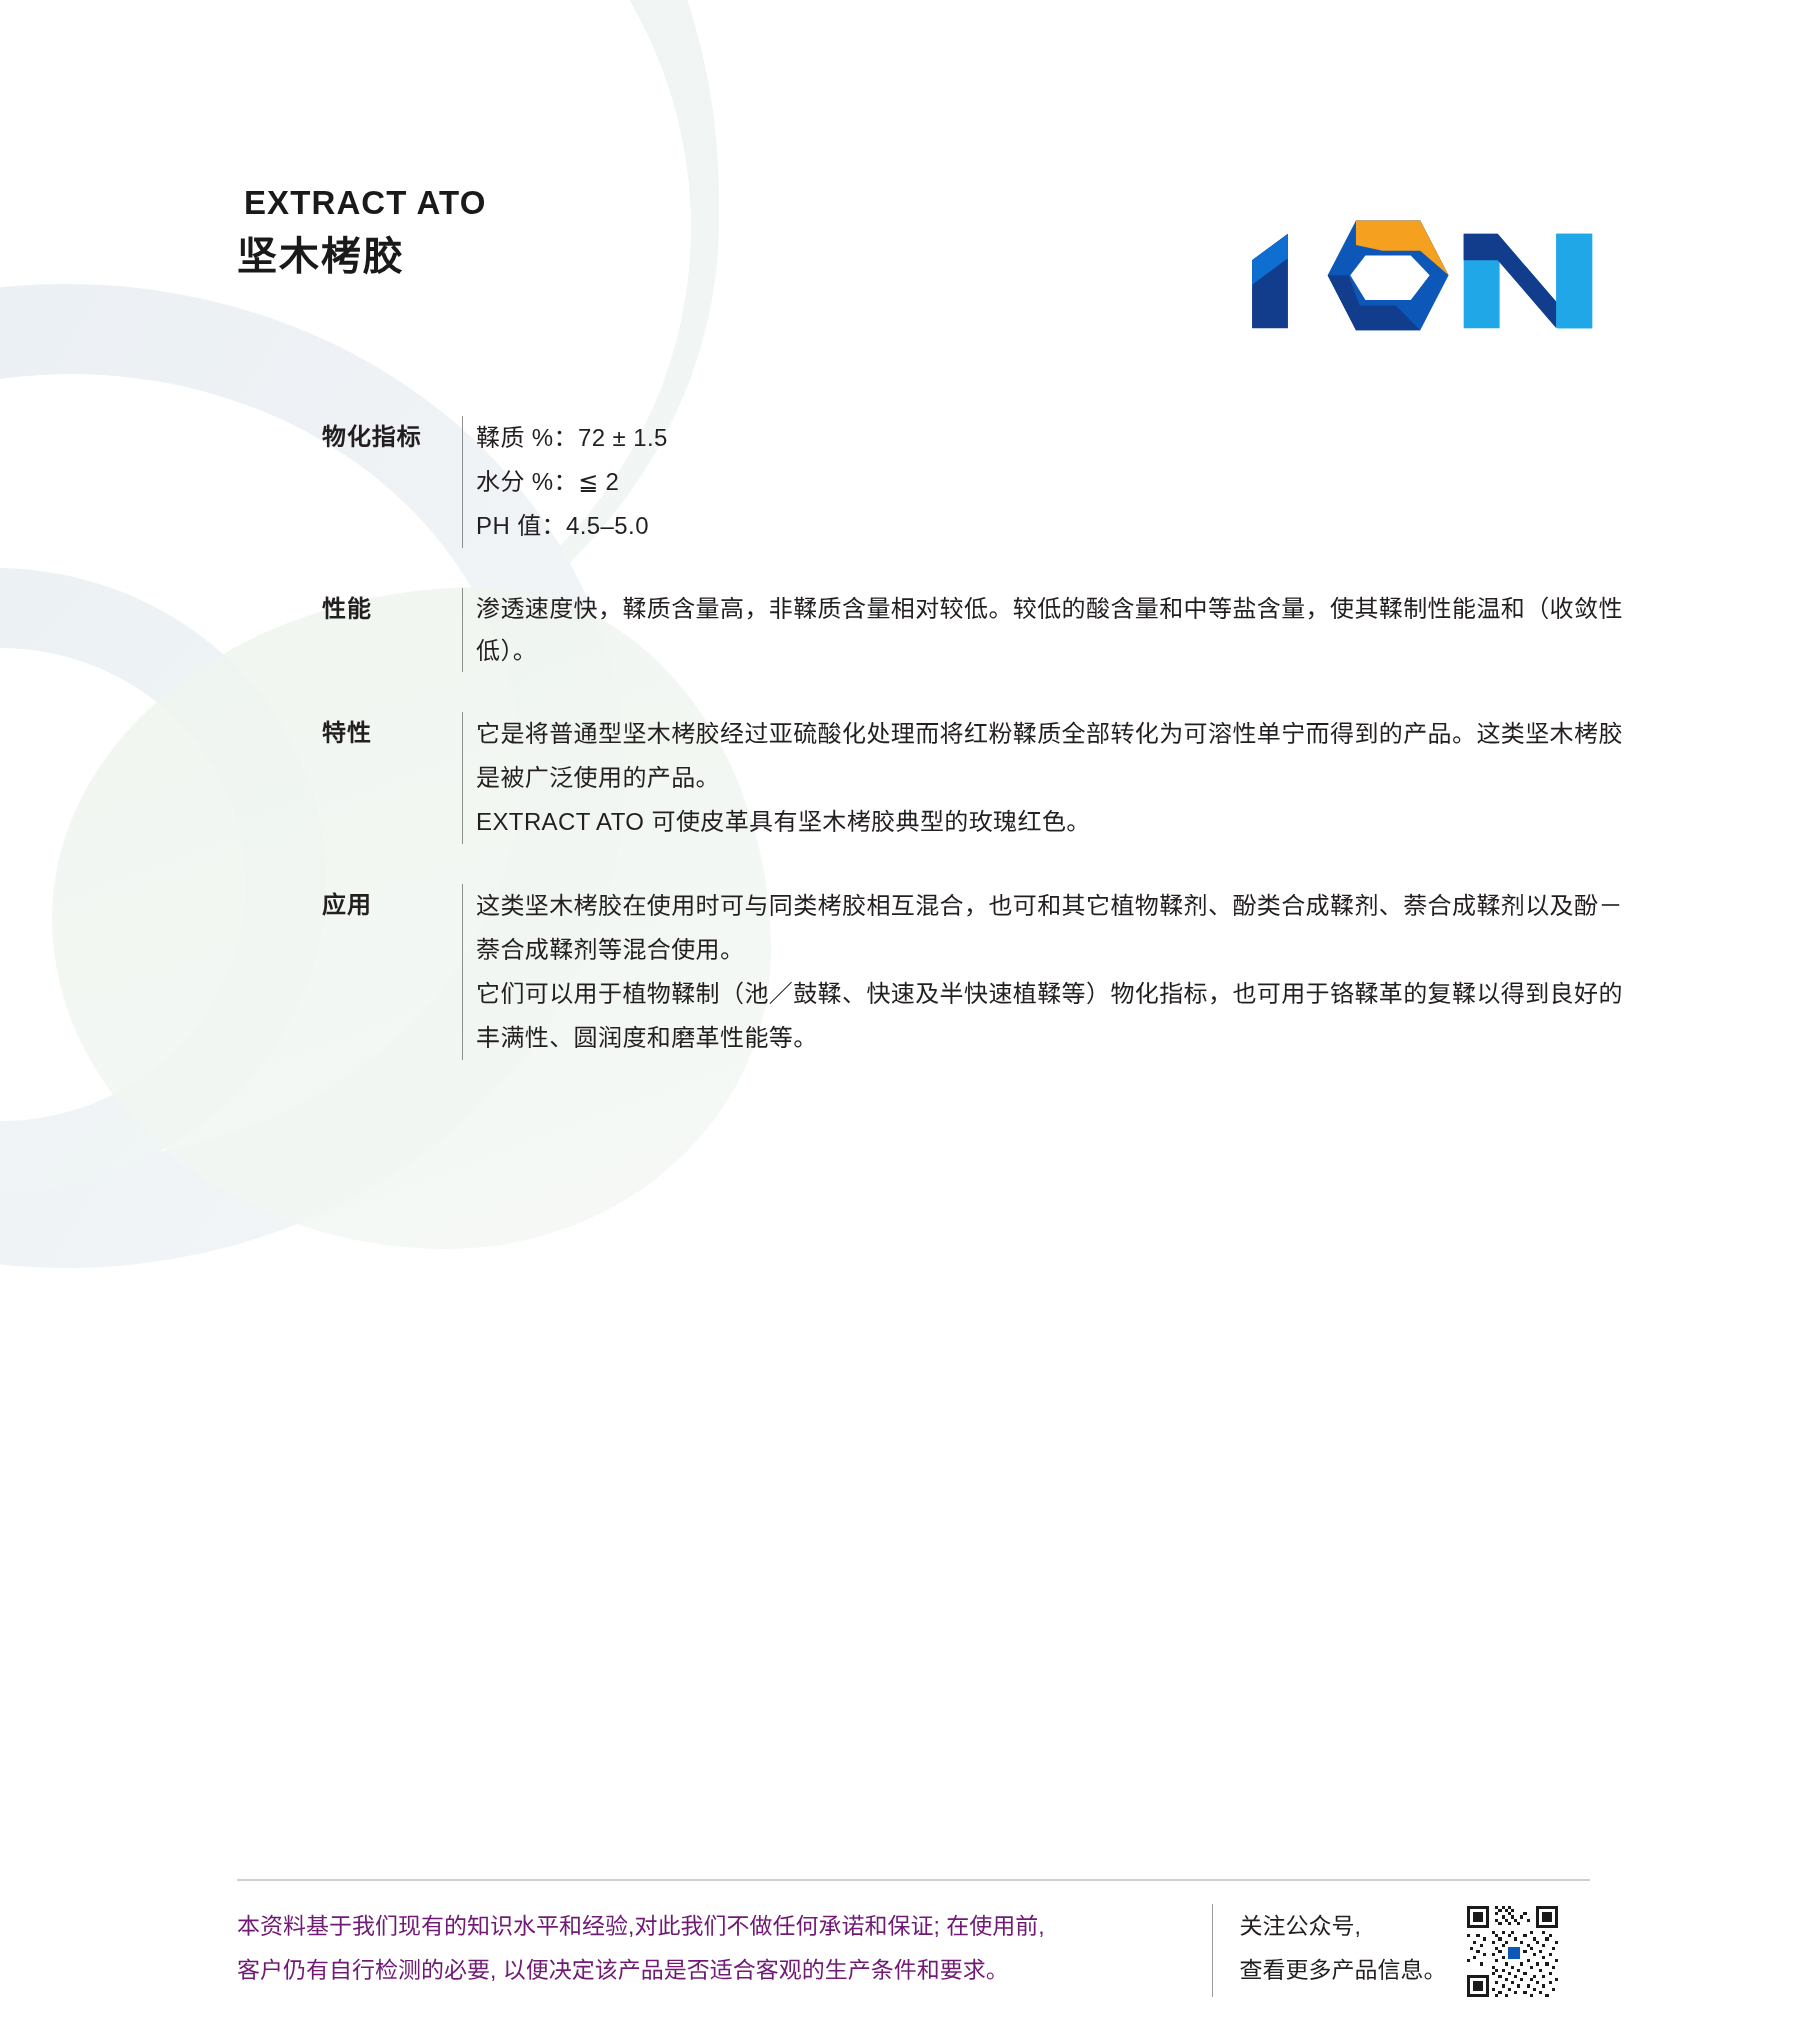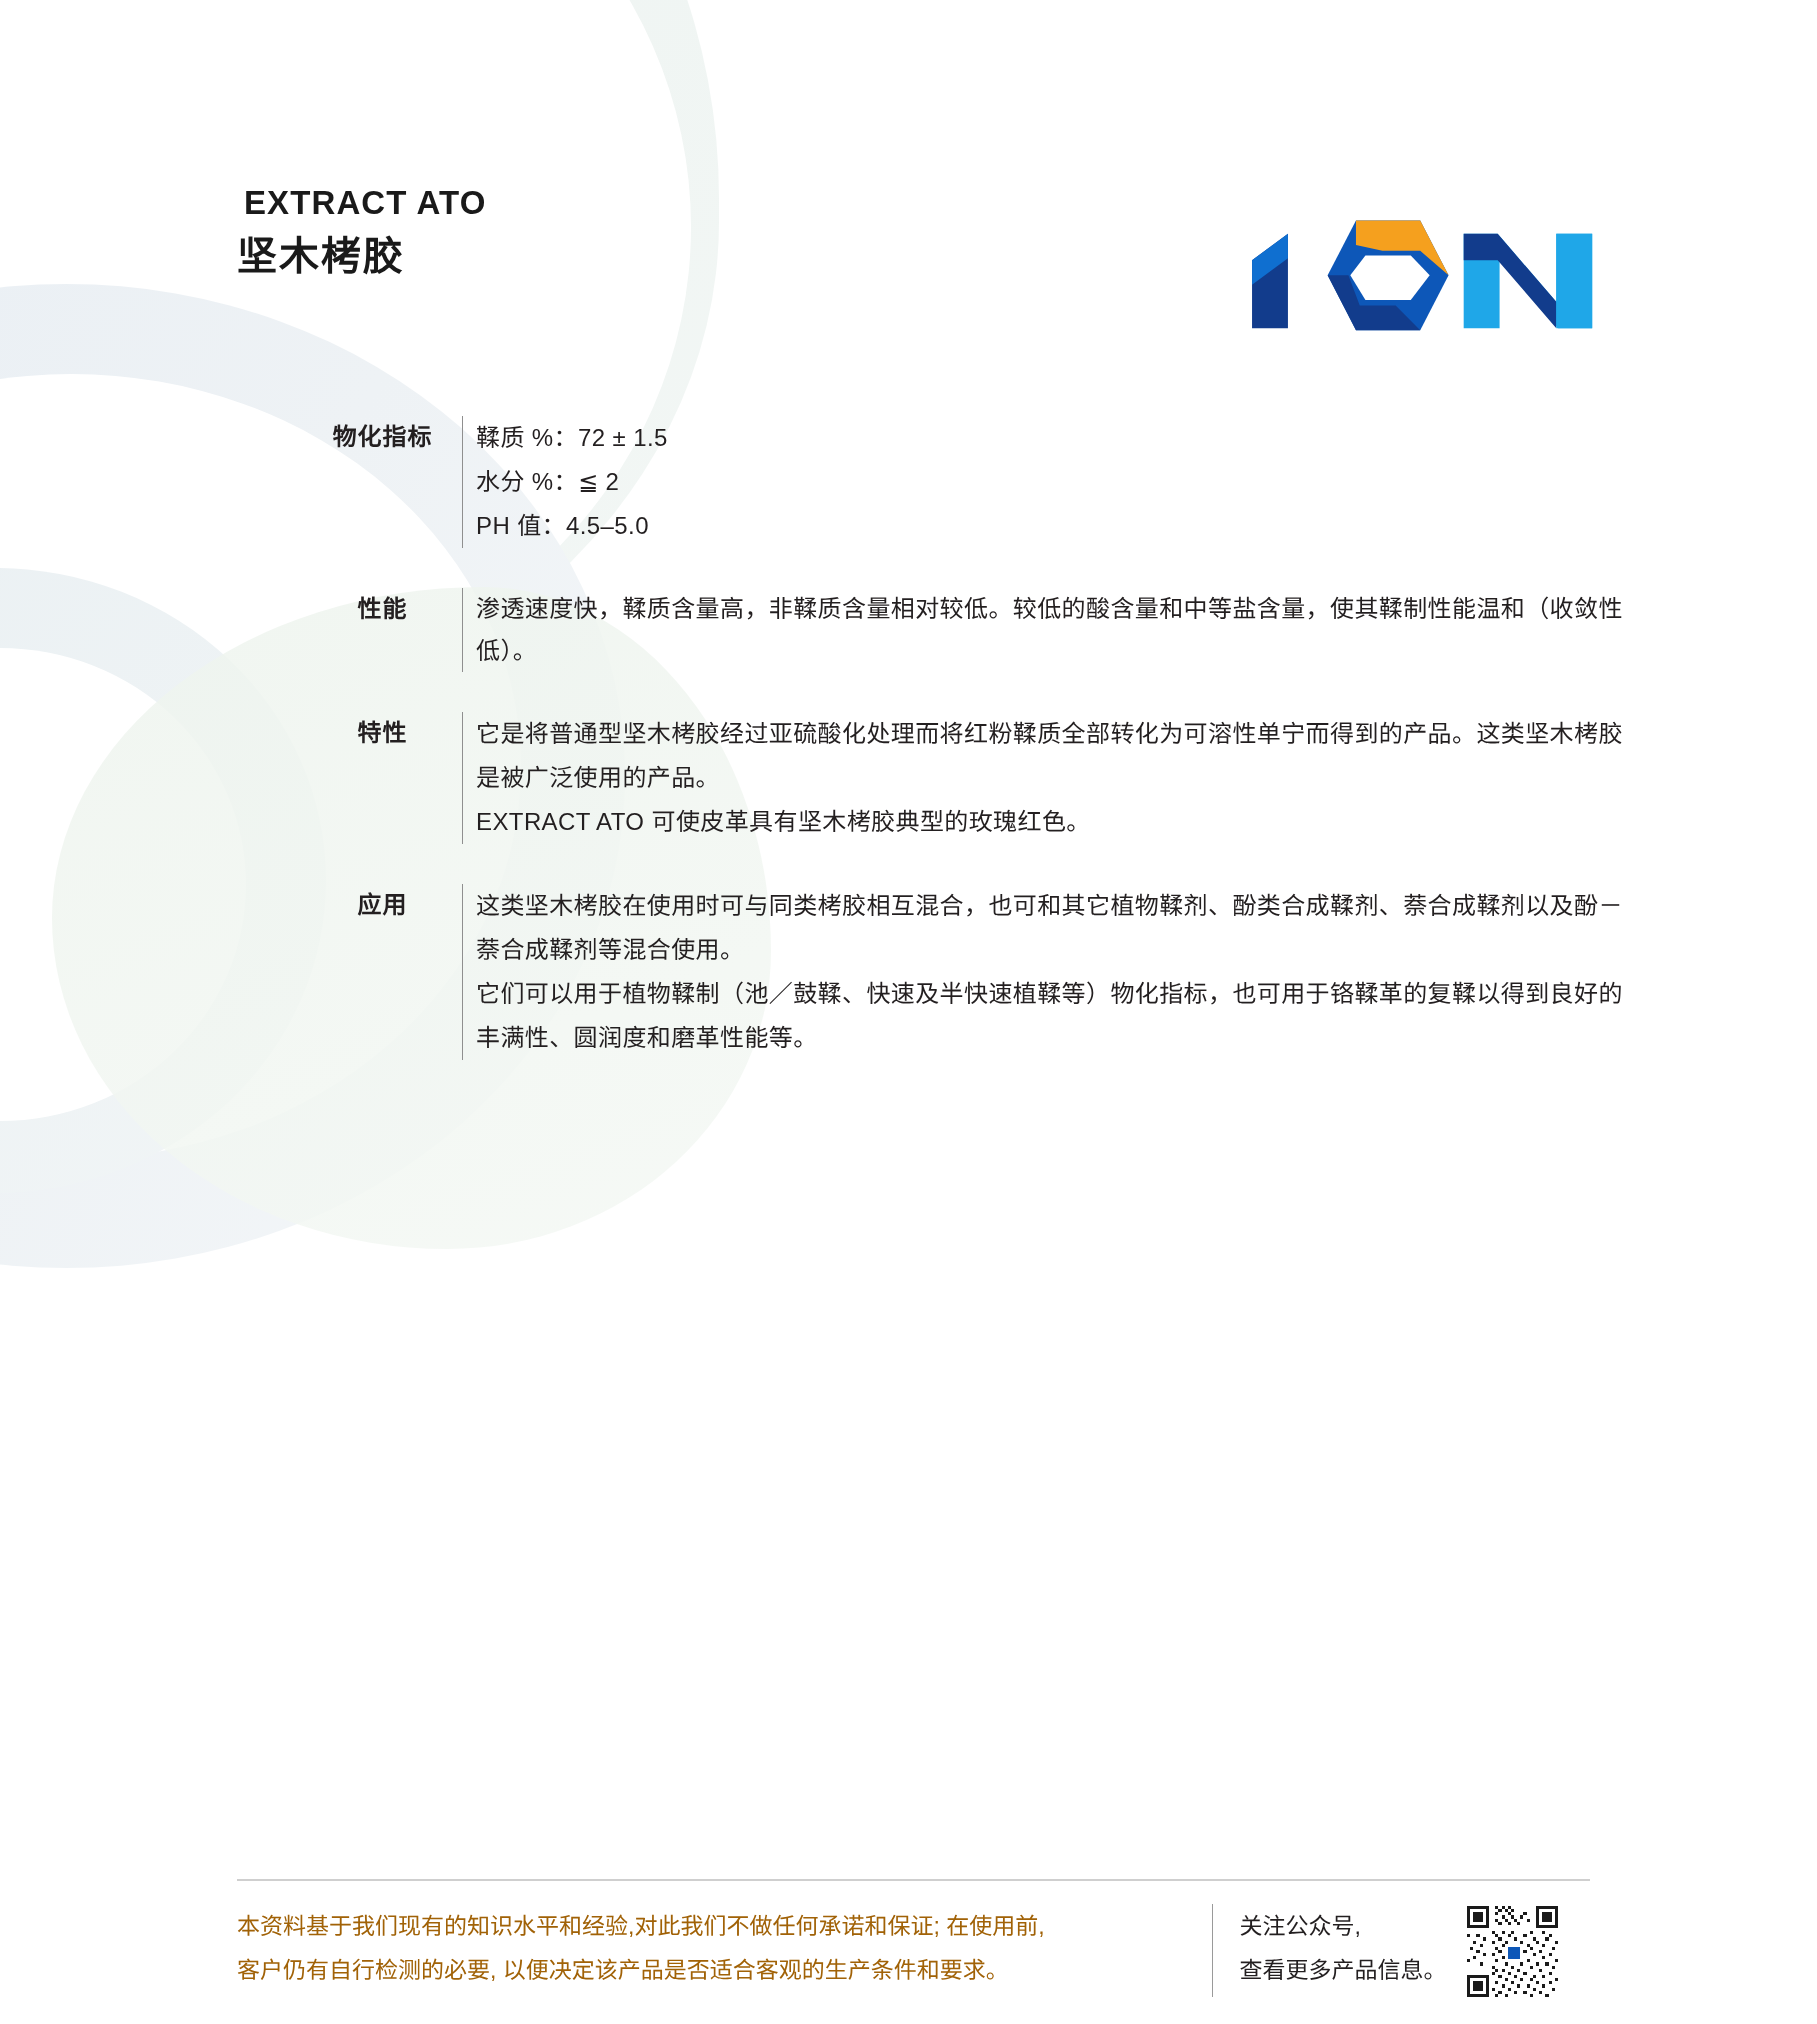--- a/index.html
+++ b/index.html
@@ -134,21 +134,21 @@
     top: 416px;
     width: 1306px;
   }
   .row {
     display: flex;
     align-items: flex-start;
     margin-bottom: 40px;
   }
   .row-label {
     width: 121px;
-    text-align: center;
+    text-align: left;
     padding-right: 19px;
     font-size: 24px;
     font-weight: bold;
     color: #231f20;
     line-height: 42px;
     flex: none;
     letter-spacing: 0.9px;
   }
   .row-body {
     border-left: 1.9px solid #8f8f8f;
@@ -178,21 +178,21 @@
     left: 237px;
     top: 1904px;
     width: 1363px;
     display: flex;
     align-items: flex-start;
   }
   .footer-left {
     width: 975px;
     font-size: 23px;
     line-height: 44px;
-    color: #a16207;
+    color: #701a75;
     padding-right: 23px;
     box-sizing: border-box;
   }
   .footer-left p { margin: 0; }
   .footer-right {
     border-left: 1.9px solid #9a9a9a;
     padding-left: 26.5px;
     display: flex;
     align-items: flex-start;
     gap: 20px;

